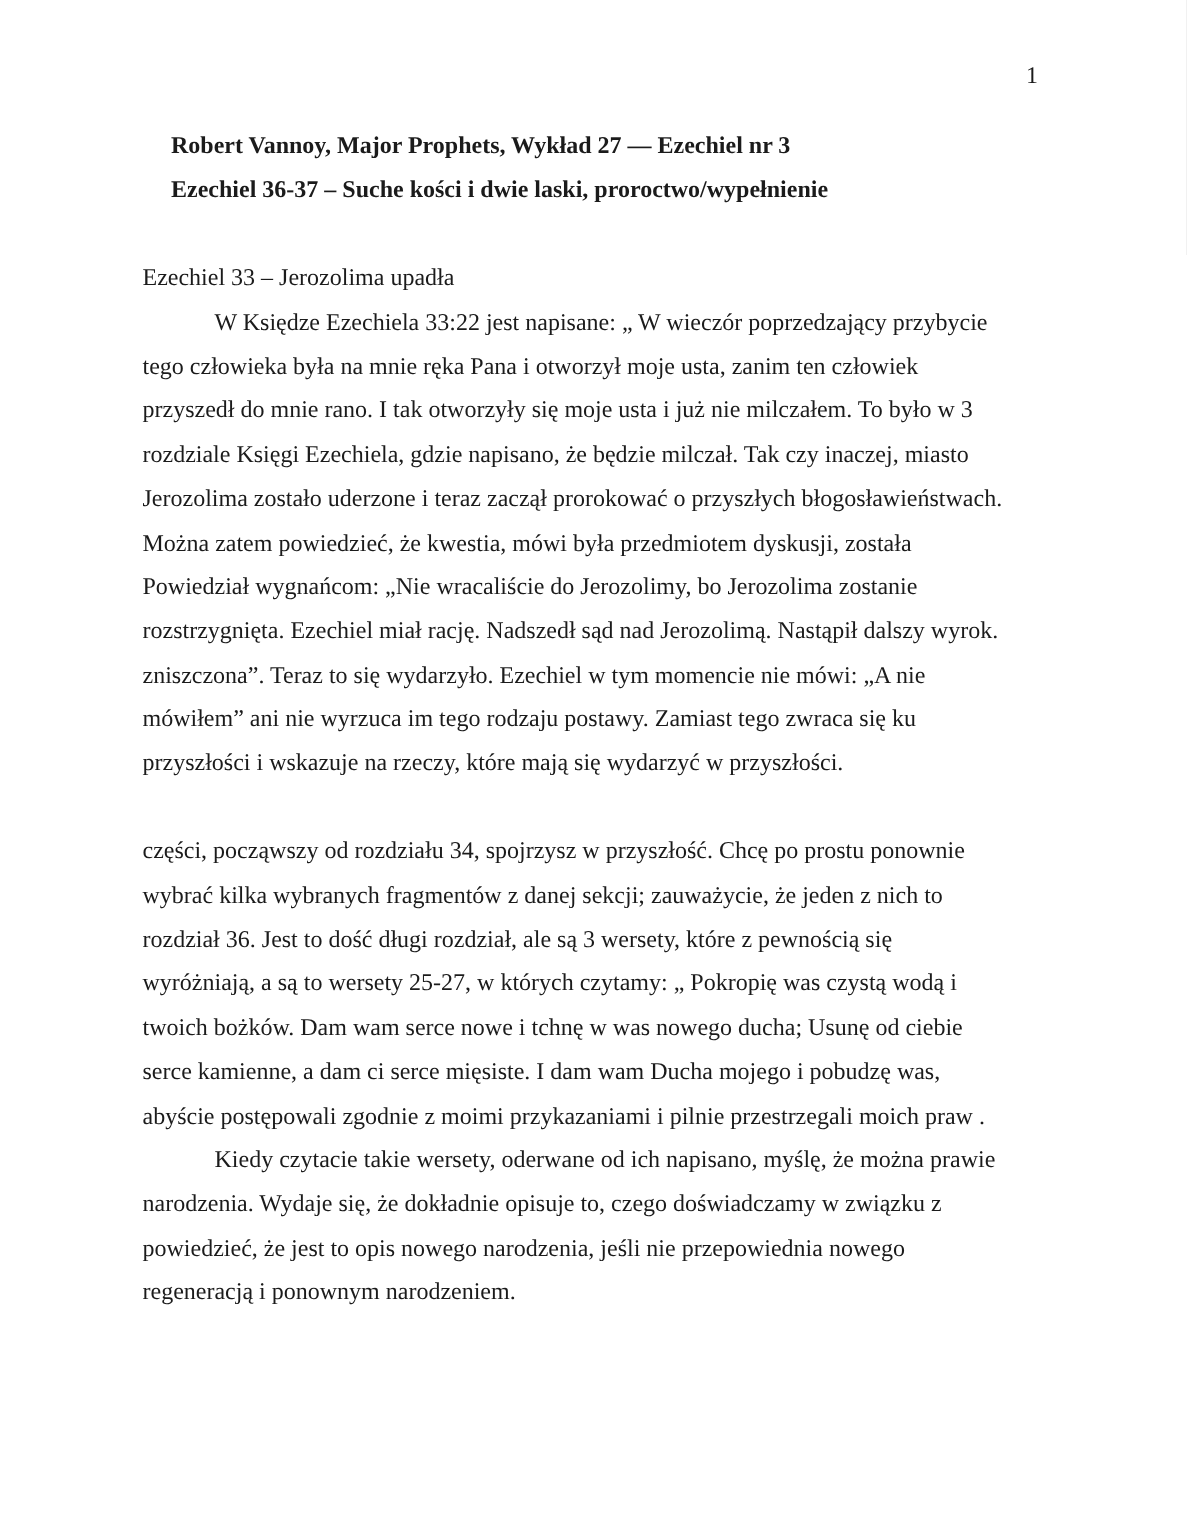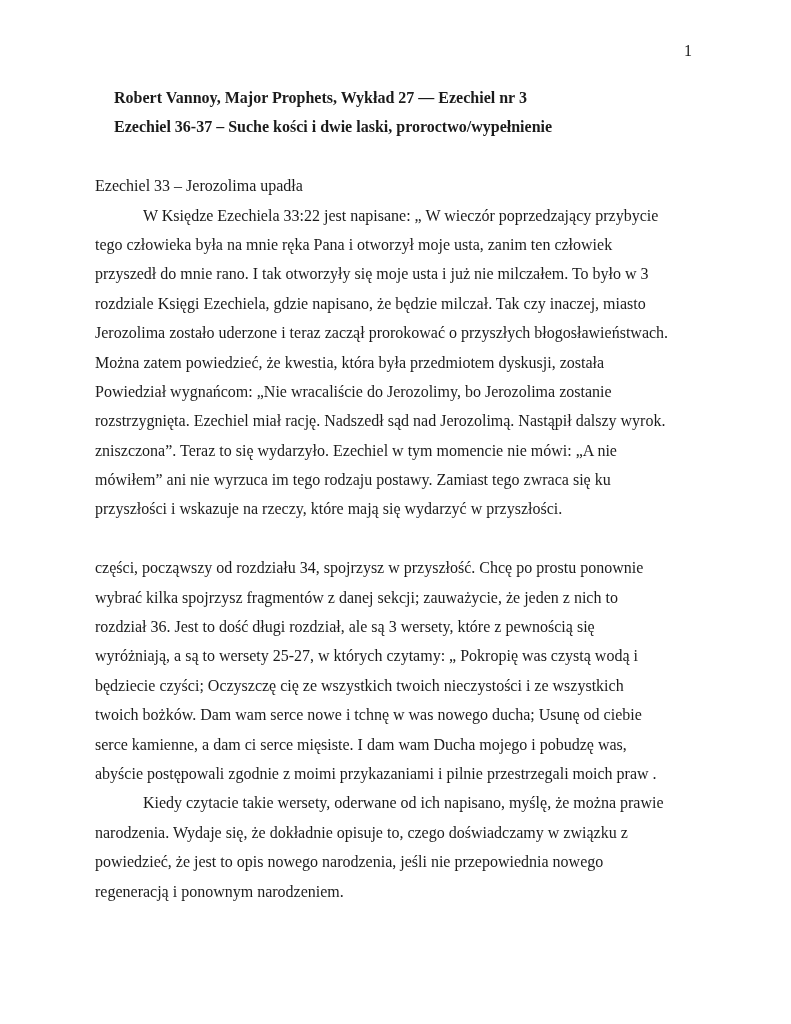--- a/index.html
+++ b/index.html
@@ -55,36 +55,35 @@
     <div class="spacer"></div>
 
     <div class="line">Ezechiel 33 – Jerozolima upadła</div>
 
     <div>
       <div class="line indent">W Księdze Ezechiela 33:22 jest napisane: „ W wieczór poprzedzający przybycie</div>
       <div class="line">tego człowieka była na mnie ręka Pana i otworzył moje usta, zanim ten człowiek</div>
       <div class="line">przyszedł do mnie rano. I tak otworzyły się moje usta i już nie milczałem. To było w 3</div>
       <div class="line">rozdziale Księgi Ezechiela, gdzie napisano, że będzie milczał. Tak czy inaczej, miasto</div>
       <div class="line">Jerozolima zostało uderzone i teraz zaczął prorokować o przyszłych błogosławieństwach.</div>
-      <div class="line">Można zatem powiedzieć, że kwestia, która była przedmiotem dyskusji, została</div>
+      <div class="line">Można zatem powiedzieć, że kwestia, mówi była przedmiotem dyskusji, została</div>
       <div class="line">Powiedział wygnańcom: „Nie wracaliście do Jerozolimy, bo Jerozolima zostanie</div>
       <div class="line">rozstrzygnięta. Ezechiel miał rację. Nadszedł sąd nad Jerozolimą. Nastąpił dalszy wyrok.</div>
       <div class="line">zniszczona”. Teraz to się wydarzyło. Ezechiel w tym momencie nie mówi: „A nie</div>
       <div class="line">mówiłem” ani nie wyrzuca im tego rodzaju postawy. Zamiast tego zwraca się ku</div>
       <div class="line">przyszłości i wskazuje na rzeczy, które mają się wydarzyć w przyszłości.</div>
     </div>
 
     <div class="spacer"></div>
 
     <div>
       <div class="line">części, począwszy od rozdziału 34, spojrzysz w przyszłość. Chcę po prostu ponownie</div>
-      <div class="line">wybrać kilka spojrzysz fragmentów z danej sekcji; zauważycie, że jeden z nich to</div>
+      <div class="line">wybrać kilka wybranych fragmentów z danej sekcji; zauważycie, że jeden z nich to</div>
       <div class="line">rozdział 36. Jest to dość długi rozdział, ale są 3 wersety, które z pewnością się</div>
       <div class="line">wyróżniają, a są to wersety 25-27, w których czytamy: „ Pokropię was czystą wodą i</div>
-      <div class="line">będziecie czyści; Oczyszczę cię ze wszystkich twoich nieczystości i ze wszystkich</div>
       <div class="line">twoich bożków. Dam wam serce nowe i tchnę w was nowego ducha; Usunę od ciebie</div>
       <div class="line">serce kamienne, a dam ci serce mięsiste. I dam wam Ducha mojego i pobudzę was,</div>
       <div class="line">abyście postępowali zgodnie z moimi przykazaniami i pilnie przestrzegali moich praw .</div>
     </div>
 
     <div>
       <div class="line indent">Kiedy czytacie takie wersety, oderwane od ich napisano, myślę, że można prawie</div>
       <div class="line">narodzenia. Wydaje się, że dokładnie opisuje to, czego doświadczamy w związku z</div>
       <div class="line">powiedzieć, że jest to opis nowego narodzenia, jeśli nie przepowiednia nowego</div>
       <div class="line">regeneracją i ponownym narodzeniem.</div>

